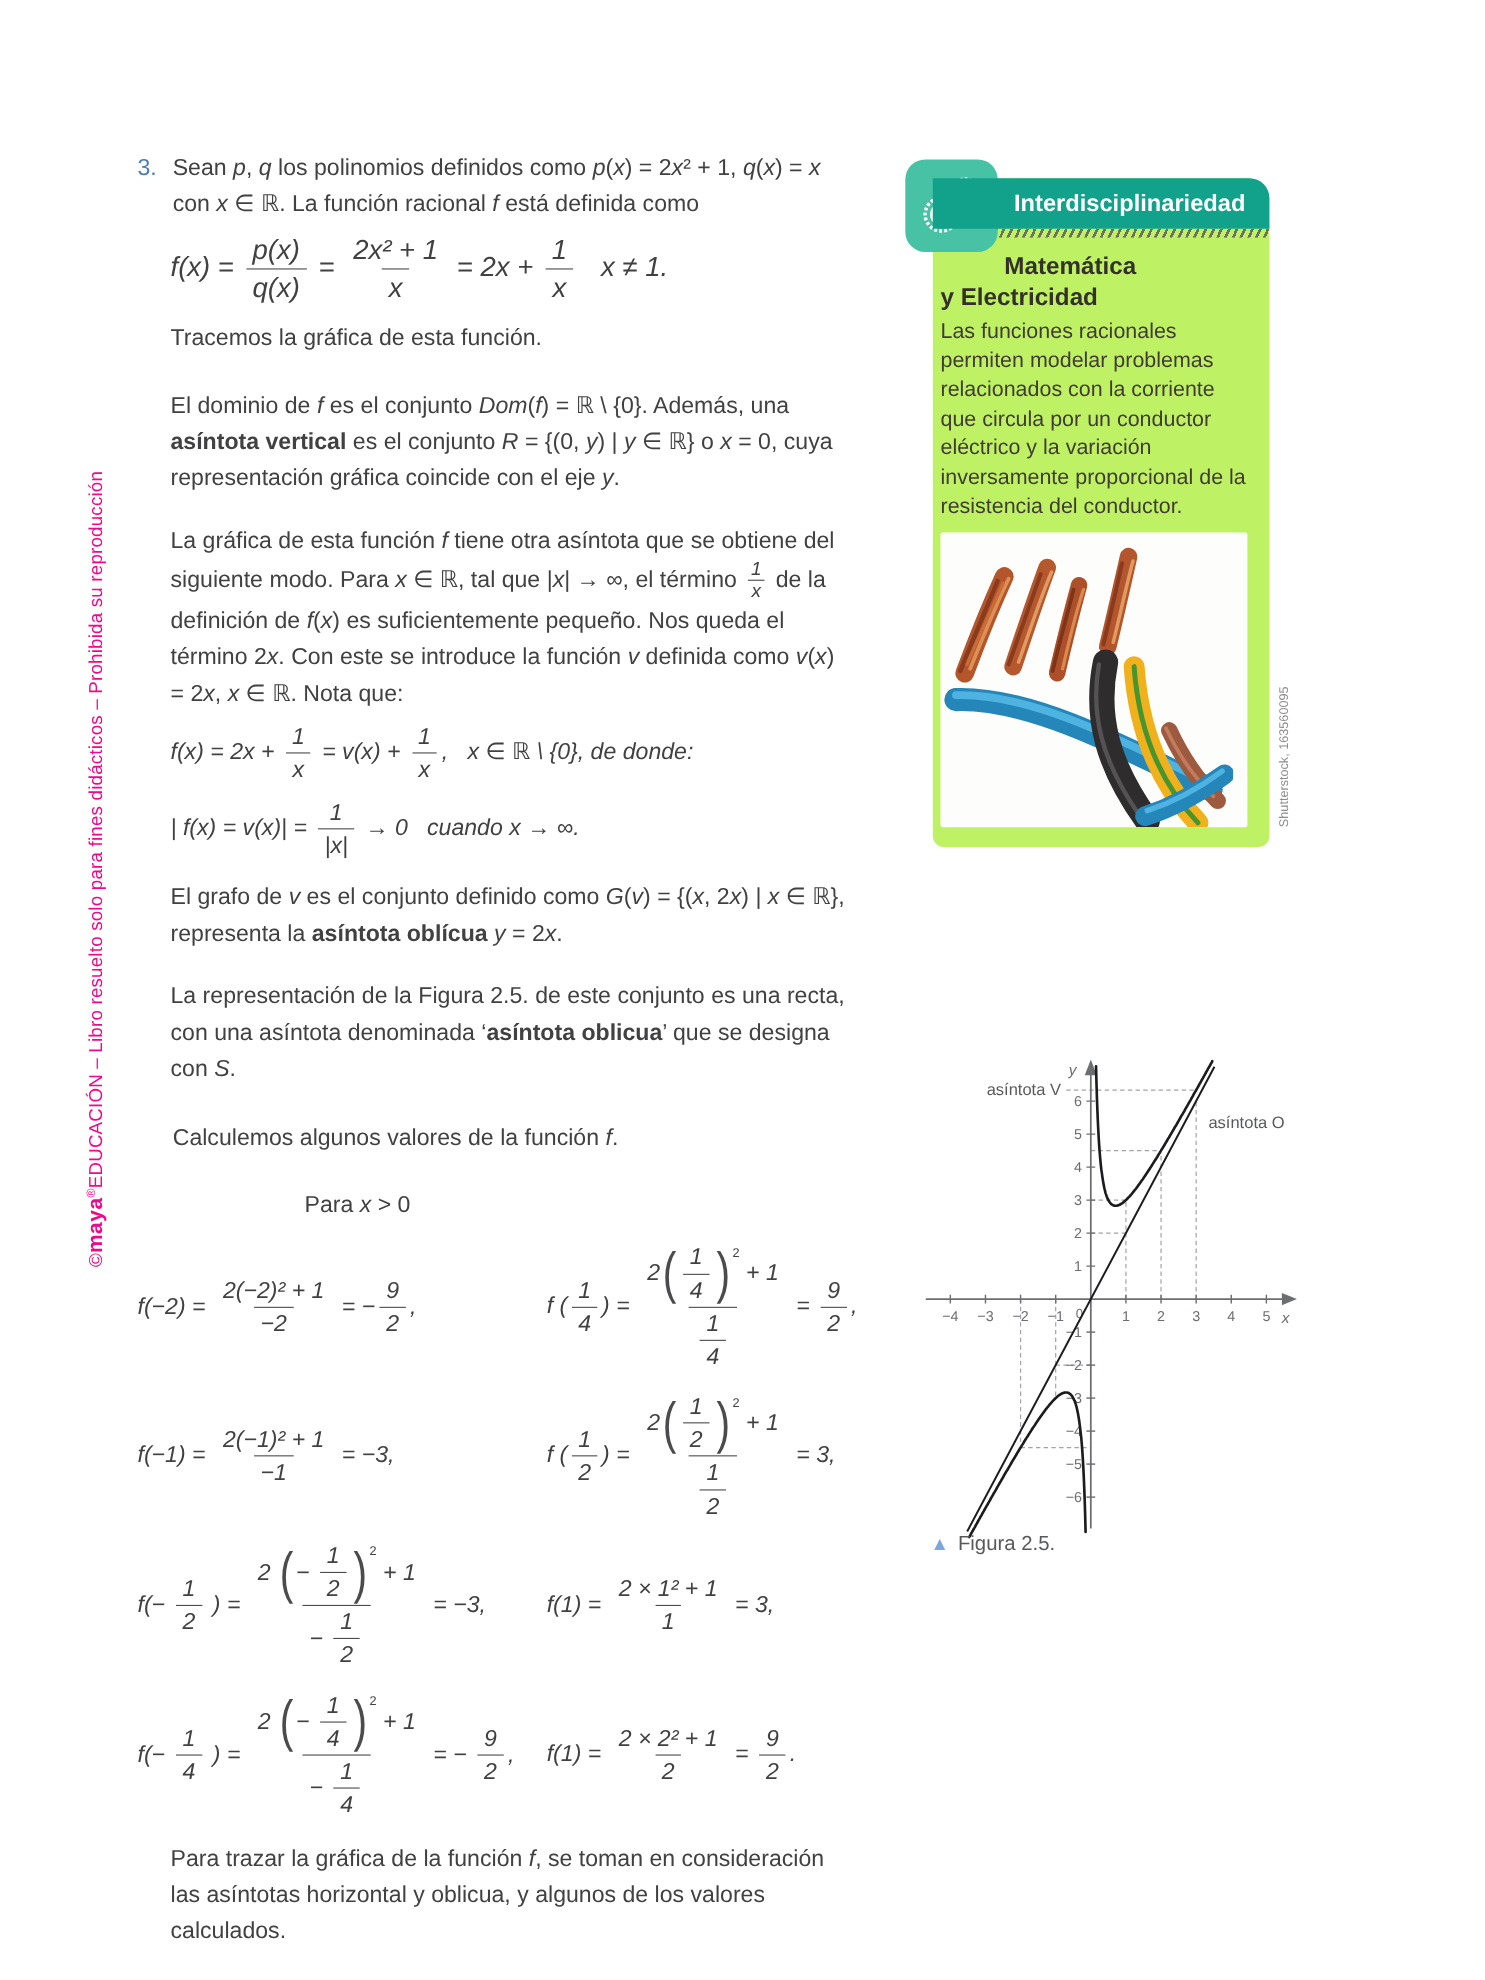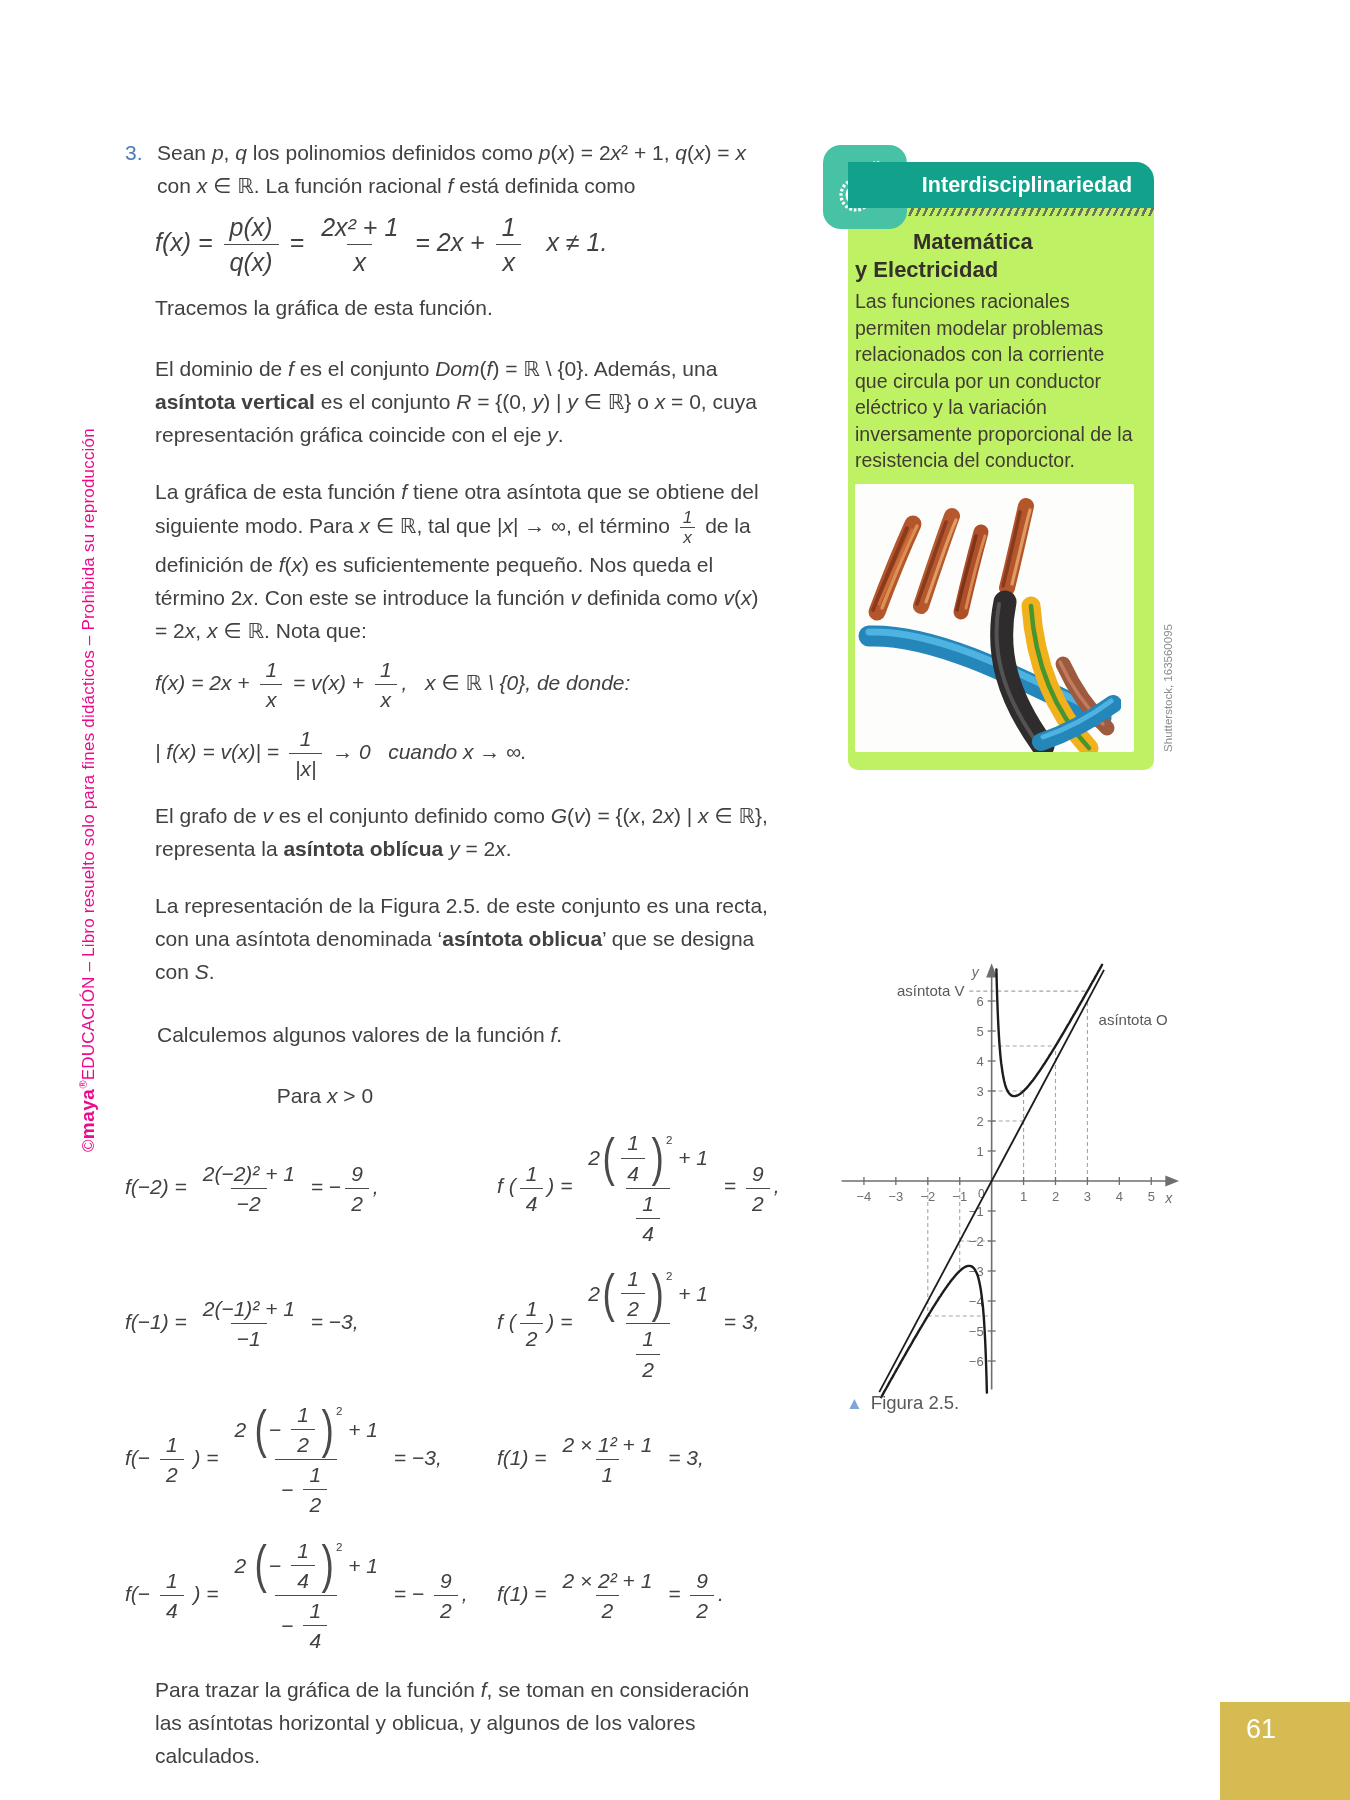--- a/index.html
+++ b/index.html
@@ -512,17 +512,14 @@
         <path d="M156.4 7.4L156.8 22.7L157.2 35.7L157.6 46.7L158.0 56.3L158.4 64.6L158.8 71.9L159.2 78.3L159.6 84.0L160.0 89.0L160.4 93.5L160.8 97.6L161.2 101.2L161.7 104.5L162.1 107.5L162.5 110.2L162.9 112.6L163.3 114.8L163.7 116.8L164.1 118.7L164.5 120.3L164.9 121.9L165.3 123.3L165.7 124.5L166.1 125.7L166.5 126.7L166.9 127.6L167.3 128.5L167.8 129.3L168.2 130.0L168.6 130.6L169.0 131.2L169.4 131.7L169.8 132.1L170.2 132.5L170.6 132.9L171.0 133.1L171.4 133.4L171.8 133.6L172.2 133.8L172.6 133.9L173.0 134.0L173.4 134.1L173.9 134.1L174.3 134.1L174.7 134.1L175.1 134.1L175.5 134.0L175.9 133.9L176.3 133.8L176.7 133.7L177.1 133.5L177.5 133.4L177.9 133.2L178.3 133.0L178.7 132.7L179.1 132.5L179.5 132.2L180.0 132.0L180.4 131.7L180.8 131.4L181.2 131.1L181.6 130.7L182.0 130.4L182.4 130.1L182.8 129.7L183.2 129.3L183.6 129.0L184.0 128.6L184.4 128.2L184.8 127.8L185.2 127.3L185.6 126.9L186.1 126.5L186.5 126.1L186.9 125.6L187.3 125.2L187.7 124.7L188.1 124.2L188.5 123.8L188.9 123.3L189.3 122.8L189.7 122.3L190.1 121.8L190.5 121.3L190.9 120.8L191.3 120.3L191.7 119.7L192.2 119.2L192.6 118.7L193.0 118.2L193.4 117.6L193.8 117.1L194.2 116.5L194.6 116.0L195.0 115.4L195.4 114.9L195.8 114.3L196.2 113.7L196.6 113.2L197.0 112.6L197.4 112.0L197.8 111.4L198.3 110.8L198.7 110.3L199.1 109.7L199.5 109.1L199.9 108.5L200.3 107.9L200.7 107.3L201.1 106.7L201.5 106.1L201.9 105.5L202.3 104.9L202.7 104.2L203.1 103.6L203.5 103.0L203.9 102.4L204.4 101.8L204.8 101.1L205.2 100.5L205.6 99.9L206.0 99.2L206.4 98.6L206.8 98.0L207.2 97.3L207.6 96.7L208.0 96.1L208.4 95.4L208.8 94.8L209.2 94.1L209.6 93.5L210.0 92.8L210.5 92.2L210.9 91.5L211.3 90.9L211.7 90.2L212.1 89.6L212.5 88.9L212.9 88.2L213.3 87.6L213.7 86.9L214.1 86.3L214.5 85.6L214.9 84.9L215.3 84.3L215.7 83.6L216.1 82.9L216.6 82.2L217.0 81.6L217.4 80.9L217.8 80.2L218.2 79.6L218.6 78.9L219.0 78.2L219.4 77.5L219.8 76.8L220.2 76.2L220.6 75.5L221.0 74.8L221.4 74.1L221.8 73.4L222.2 72.7L222.7 72.1L223.1 71.4L223.5 70.7L223.9 70.0L224.3 69.3L224.7 68.6L225.1 67.9L225.5 67.2L225.9 66.5L226.3 65.8L226.7 65.1L227.1 64.4L227.5 63.7L227.9 63.0L228.3 62.4L228.8 61.7L229.2 61.0L229.6 60.3L230.0 59.6L230.4 58.9L230.8 58.2L231.2 57.4L231.6 56.7L232.0 56.0L232.4 55.3L232.8 54.6L233.2 53.9L233.6 53.2L234.0 52.5L234.4 51.8L234.9 51.1L235.3 50.4L235.7 49.7L236.1 49.0L236.5 48.3L236.9 47.6L237.3 46.8L237.7 46.1L238.1 45.4L238.5 44.7L238.9 44.0L239.3 43.3L239.7 42.6L240.1 41.9L240.5 41.1L241.0 40.4L241.4 39.7L241.8 39.0L242.2 38.3L242.6 37.6L243.0 36.8L243.4 36.1L243.8 35.4L244.2 34.7L244.6 34.0L245.0 33.2L245.4 32.5L245.8 31.8L246.2 31.1L246.6 30.4L247.1 29.6L247.5 28.9L247.9 28.2L248.3 27.5L248.7 26.8L249.1 26.0L249.5 25.3L249.9 24.6L250.3 23.9L250.7 23.1L251.1 22.4L251.5 21.7L251.9 21.0L252.3 20.2L252.7 19.5L253.2 18.8L253.6 18.1L254.0 17.3L254.4 16.6L254.8 15.9L255.2 15.1L255.6 14.4L256.0 13.7L256.4 13.0L256.8 12.2L257.2 11.5L257.6 10.8L258.0 10.0L258.4 9.3L258.8 8.6L259.3 7.9L259.7 7.1L260.1 6.4L260.5 5.7L260.9 4.9L261.3 4.2L261.7 3.5L262.1 2.7" fill="none" stroke="#1c1c1e" stroke-width="2.4" stroke-linecap="round"></path>
         <path d="M41.2 435.3L41.6 434.5L42.0 433.8L42.4 433.1L42.8 432.3L43.2 431.6L43.6 430.9L44.0 430.1L44.4 429.4L44.8 428.7L45.2 428.0L45.7 427.2L46.1 426.5L46.5 425.8L46.9 425.0L47.3 424.3L47.7 423.6L48.1 422.9L48.5 422.1L48.9 421.4L49.3 420.7L49.7 419.9L50.1 419.2L50.5 418.5L50.9 417.8L51.3 417.0L51.8 416.3L52.2 415.6L52.6 414.9L53.0 414.1L53.4 413.4L53.8 412.7L54.2 412.0L54.6 411.2L55.0 410.5L55.4 409.8L55.8 409.1L56.2 408.4L56.6 407.6L57.0 406.9L57.5 406.2L57.9 405.5L58.3 404.8L58.7 404.0L59.1 403.3L59.5 402.6L59.9 401.9L60.3 401.2L60.7 400.4L61.1 399.7L61.5 399.0L61.9 398.3L62.3 397.6L62.7 396.9L63.1 396.1L63.6 395.4L64.0 394.7L64.4 394.0L64.8 393.3L65.2 392.6L65.6 391.9L66.0 391.2L66.4 390.4L66.8 389.7L67.2 389.0L67.6 388.3L68.0 387.6L68.4 386.9L68.8 386.2L69.2 385.5L69.7 384.8L70.1 384.1L70.5 383.4L70.9 382.7L71.3 382.0L71.7 381.3L72.1 380.6L72.5 379.8L72.9 379.1L73.3 378.4L73.7 377.7L74.1 377.0L74.5 376.3L74.9 375.6L75.3 375.0L75.8 374.3L76.2 373.6L76.6 372.9L77.0 372.2L77.4 371.5L77.8 370.8L78.2 370.1L78.6 369.4L79.0 368.7L79.4 368.0L79.8 367.3L80.2 366.6L80.6 365.9L81.0 365.3L81.4 364.6L81.9 363.9L82.3 363.2L82.7 362.5L83.1 361.8L83.5 361.2L83.9 360.5L84.3 359.8L84.7 359.1L85.1 358.4L85.5 357.8L85.9 357.1L86.3 356.4L86.7 355.8L87.1 355.1L87.5 354.4L88.0 353.7L88.4 353.1L88.8 352.4L89.2 351.7L89.6 351.1L90.0 350.4L90.4 349.8L90.8 349.1L91.2 348.4L91.6 347.8L92.0 347.1L92.4 346.5L92.8 345.8L93.2 345.2L93.6 344.5L94.1 343.9L94.5 343.2L94.9 342.6L95.3 341.9L95.7 341.3L96.1 340.7L96.5 340.0L96.9 339.4L97.3 338.8L97.7 338.1L98.1 337.5L98.5 336.9L98.9 336.2L99.3 335.6L99.7 335.0L100.2 334.4L100.6 333.8L101.0 333.1L101.4 332.5L101.8 331.9L102.2 331.3L102.6 330.7L103.0 330.1L103.4 329.5L103.8 328.9L104.2 328.3L104.6 327.7L105.0 327.2L105.4 326.6L105.8 326.0L106.3 325.4L106.7 324.8L107.1 324.3L107.5 323.7L107.9 323.1L108.3 322.6L108.7 322.0L109.1 321.5L109.5 320.9L109.9 320.4L110.3 319.8L110.7 319.3L111.1 318.8L111.5 318.3L111.9 317.7L112.4 317.2L112.8 316.7L113.2 316.2L113.6 315.7L114.0 315.2L114.4 314.7L114.8 314.2L115.2 313.8L115.6 313.3L116.0 312.8L116.4 312.4L116.8 311.9L117.2 311.5L117.6 311.1L118.0 310.7L118.5 310.2L118.9 309.8L119.3 309.4L119.7 309.0L120.1 308.7L120.5 308.3L120.9 307.9L121.3 307.6L121.7 307.3L122.1 306.9L122.5 306.6L122.9 306.3L123.3 306.0L123.7 305.8L124.1 305.5L124.6 305.3L125.0 305.0L125.4 304.8L125.8 304.6L126.2 304.5L126.6 304.3L127.0 304.2L127.4 304.1L127.8 304.0L128.2 303.9L128.6 303.9L129.0 303.9L129.4 303.9L129.8 303.9L130.2 304.0L130.7 304.1L131.1 304.2L131.5 304.4L131.9 304.6L132.3 304.9L132.7 305.1L133.1 305.5L133.5 305.9L133.9 306.3L134.3 306.8L134.7 307.4L135.1 308.0L135.5 308.7L135.9 309.5L136.3 310.4L136.8 311.3L137.2 312.3L137.6 313.5L138.0 314.7L138.4 316.1L138.8 317.7L139.2 319.3L139.6 321.2L140.0 323.2L140.4 325.4L140.8 327.8L141.2 330.5L141.6 333.5L142.0 336.8L142.4 340.4L142.9 344.5L143.3 349.0L143.7 354.0L144.1 359.7L144.5 366.1L144.9 373.4L145.3 381.7L145.7 391.3L146.1 402.3L146.5 415.3L146.9 430.6" fill="none" stroke="#1c1c1e" stroke-width="2.4" stroke-linecap="round"></path>
         <text x="124.50704225352112" y="33.6" text-anchor="end" fill="#58595b" font-size="15">asíntota V</text>
         <text x="258.59154929577466" y="62.999999999999986" text-anchor="start" fill="#58595b" font-size="15">asíntota O</text>
       </svg>
   </div>
   <div class="figcaption">
     <span class="tri">▲</span><span>Figura 2.5.</span>
   </div>
 
-  <div class="pagebadge">
-    <span>61</span>
-  </div>
 
 </div>
 
 </body></html>

